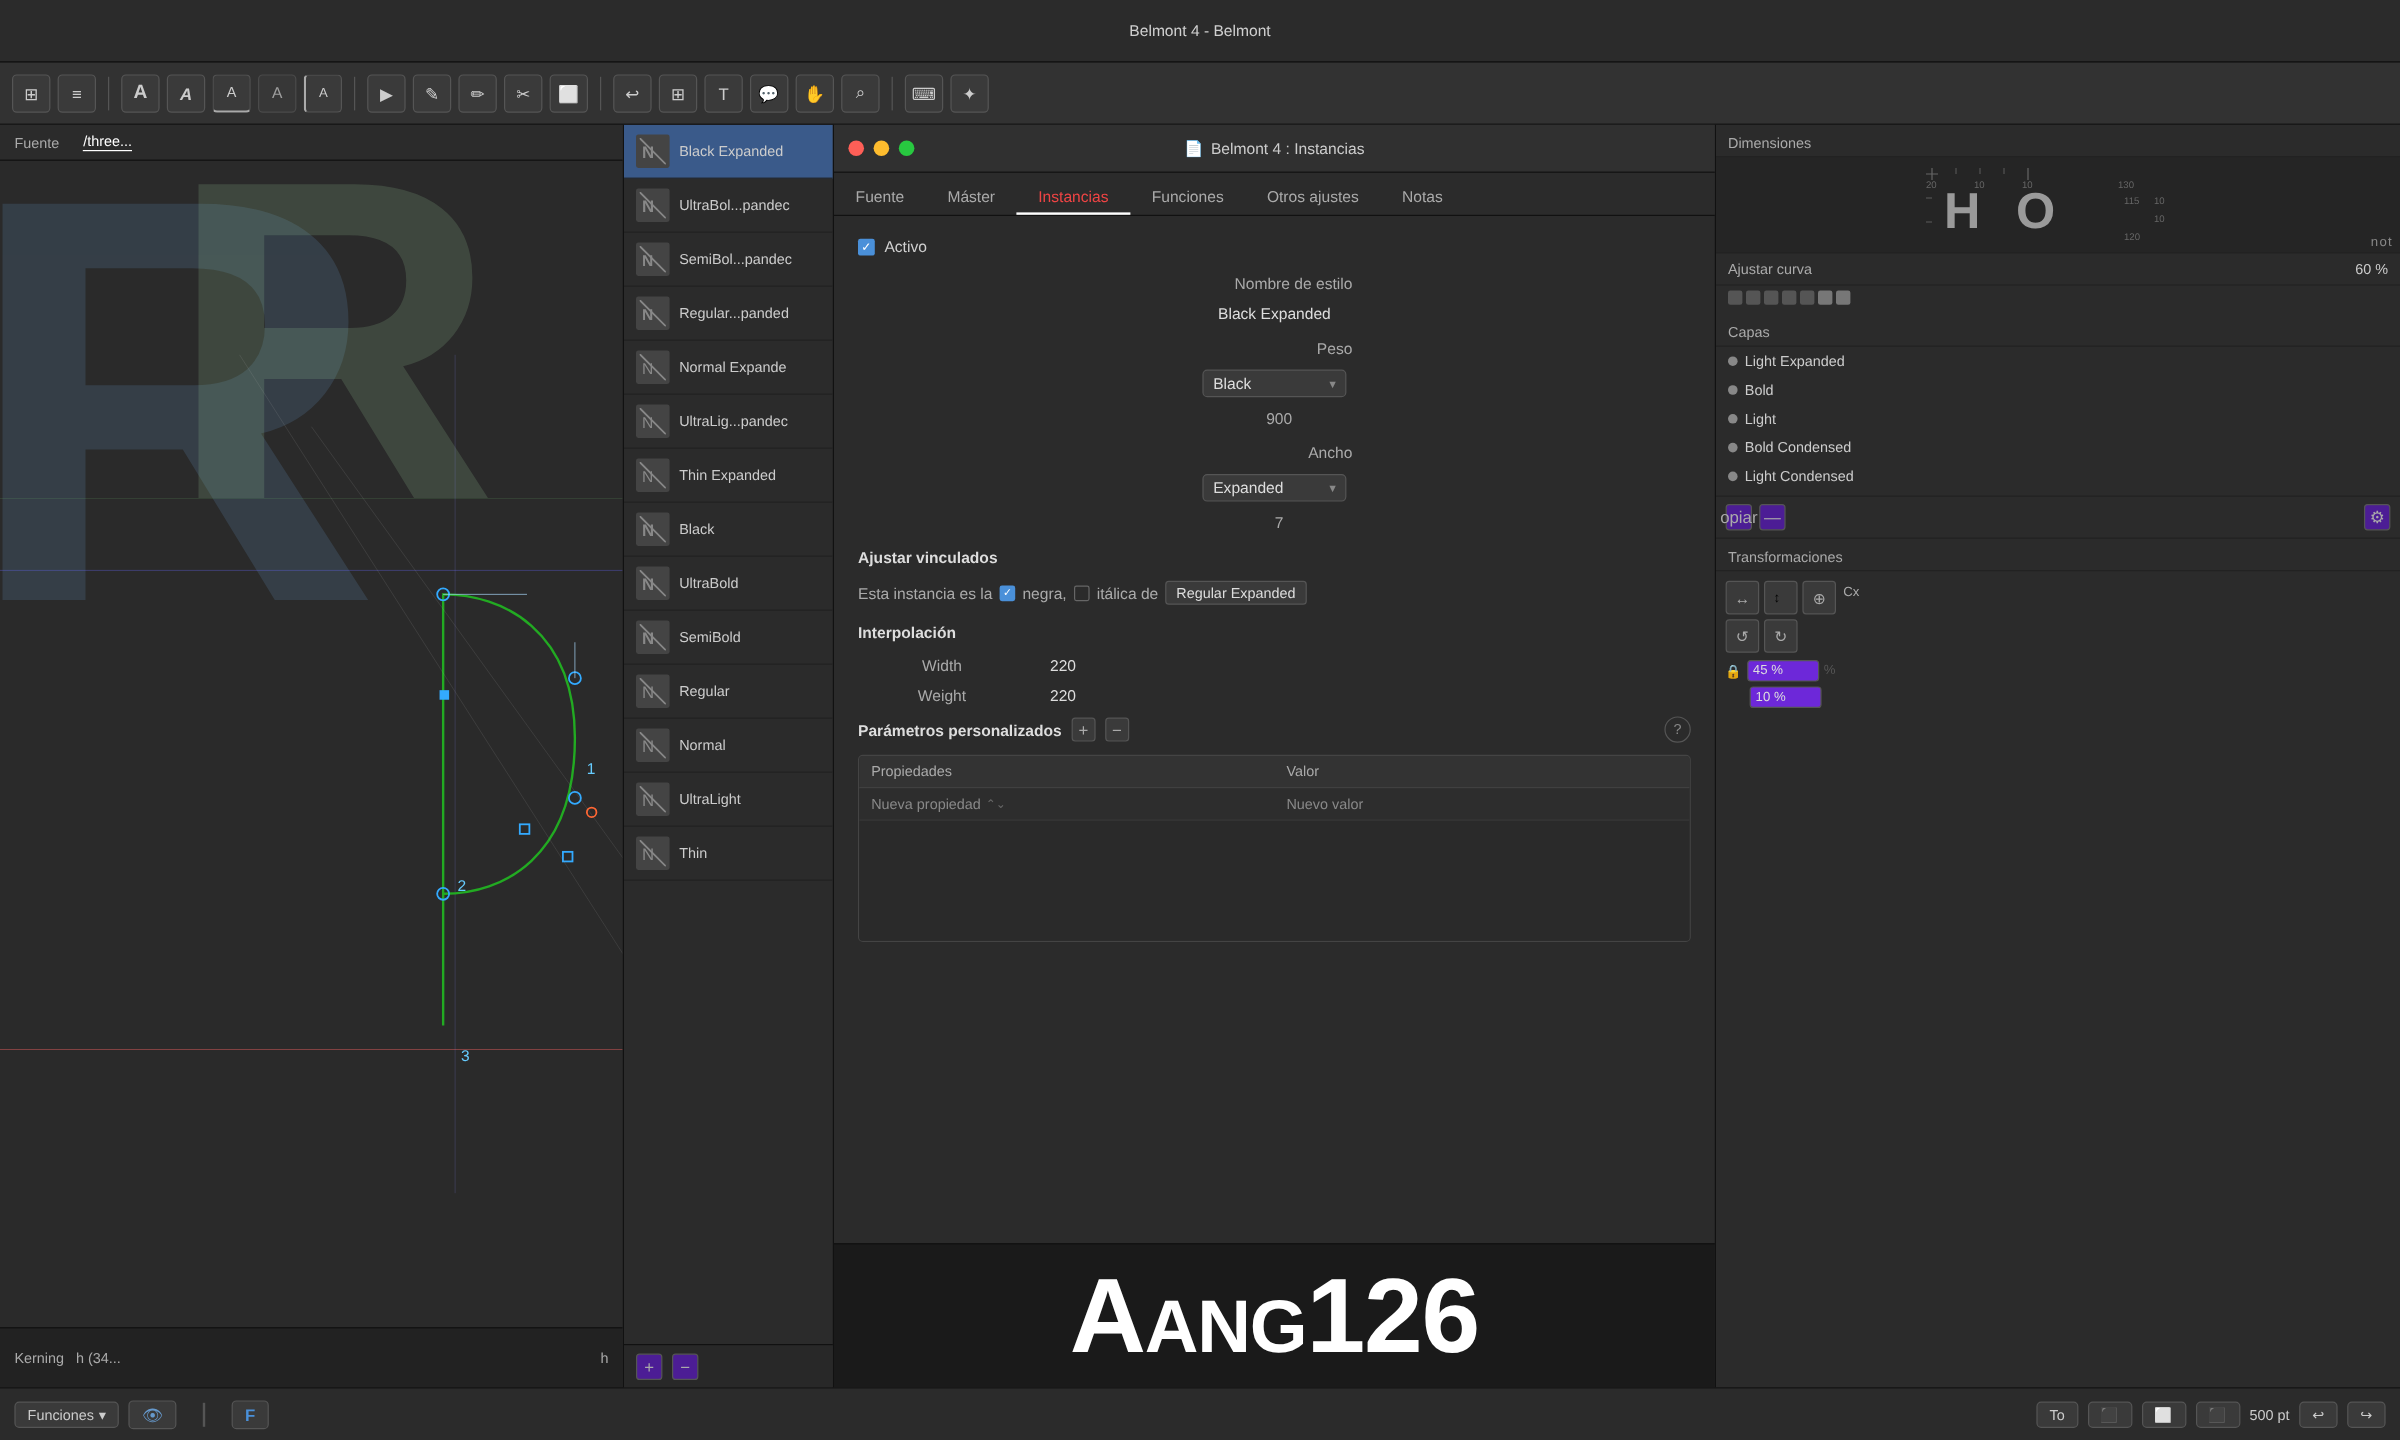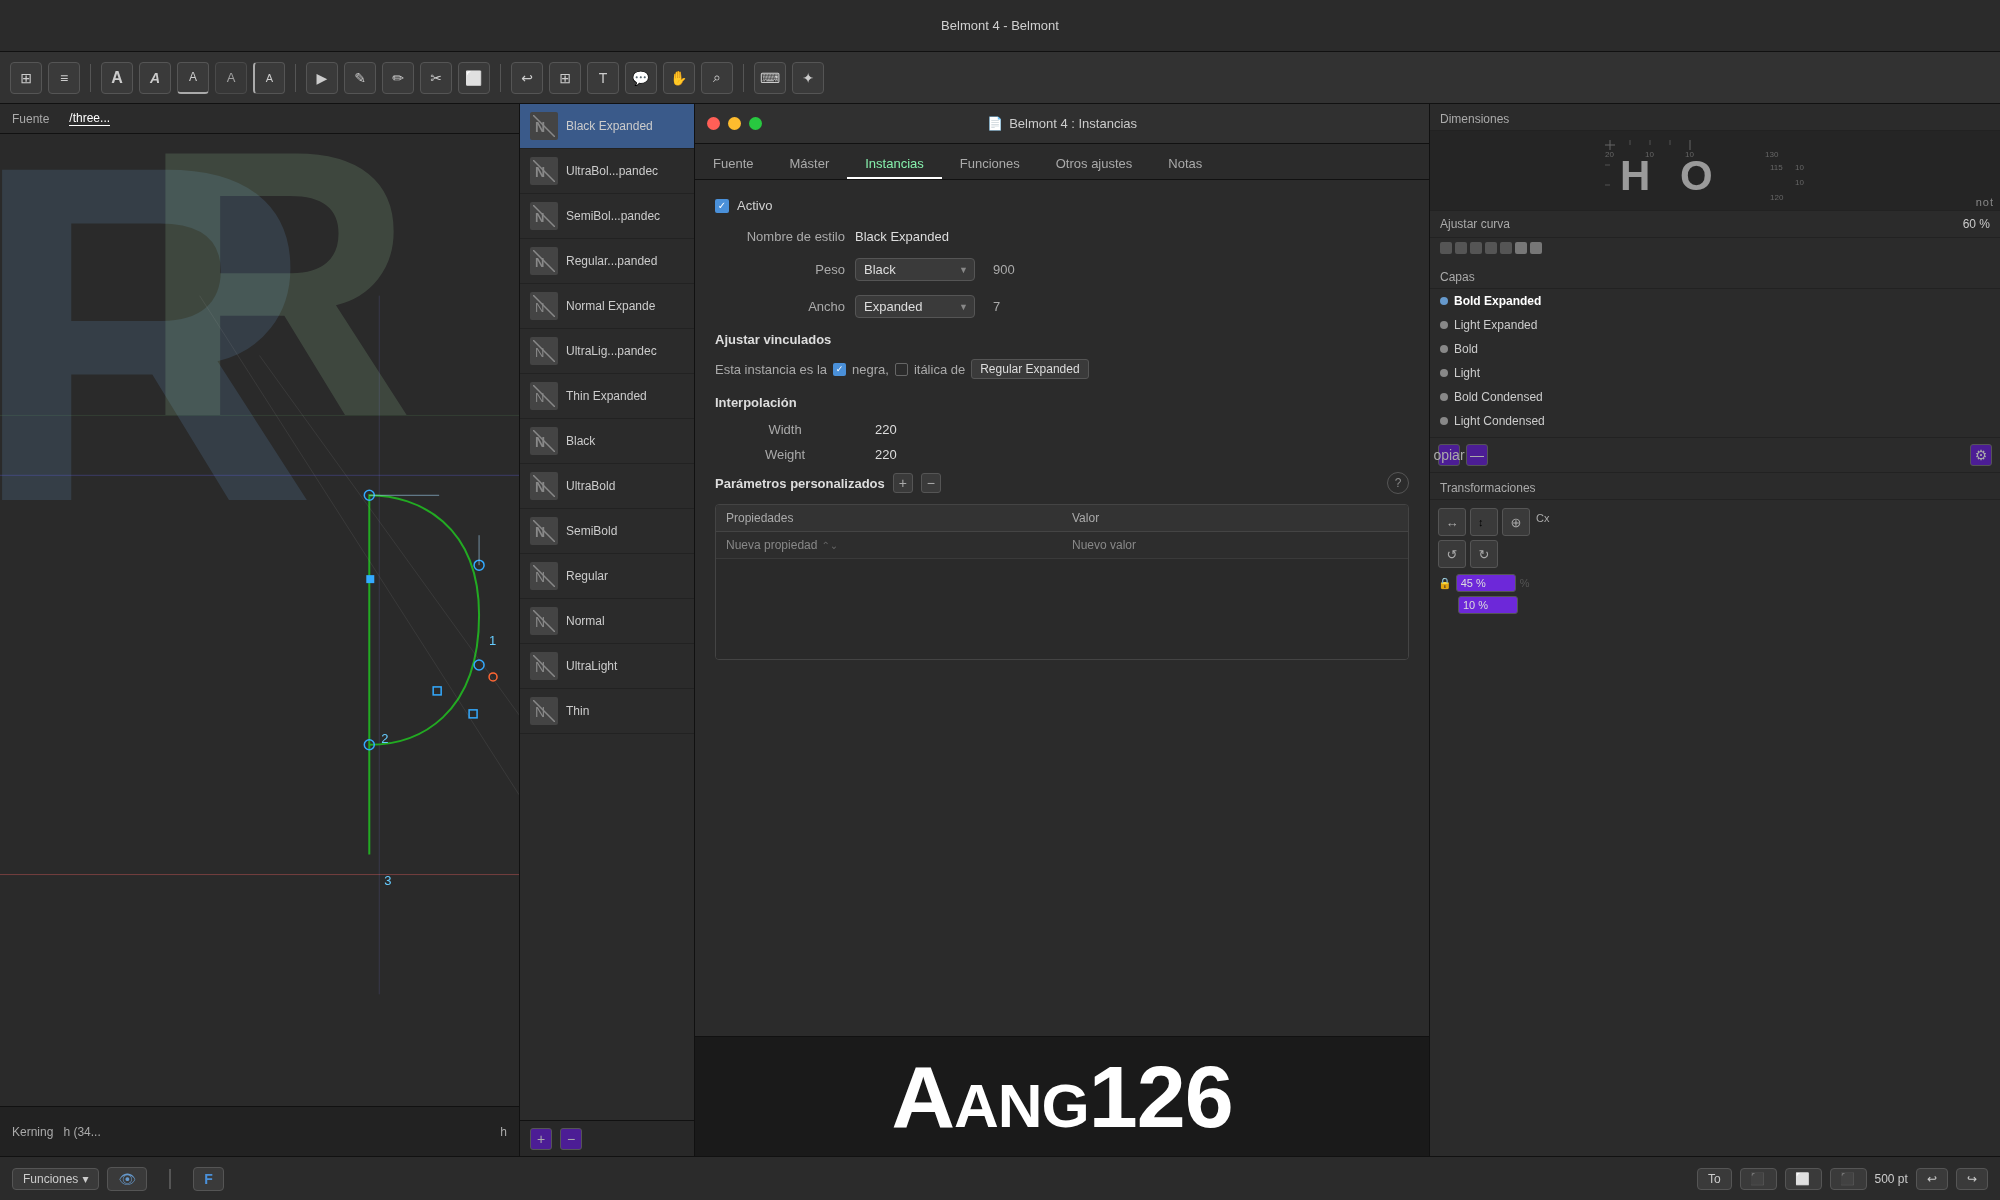--- a/index.html
+++ b/index.html
@@ -216,34 +216,35 @@
       display: flex;
       align-items: flex-end;
     }
     .detail-tab {
       padding: 6px 18px;
       font-size: 13px;
       color: #aaa;
       cursor: pointer;
       border-bottom: 2px solid transparent;
     }
-    .detail-tab.active { color: #86efac; border-bottom-color: #fff; }
+    .detail-tab.active { color: #ef4444; border-bottom-color: #fff; }
 
     
     #detail-content {
       flex: 1;
       overflow-y: auto;
       padding: 18px 20px;
     }
 
     .field-row {
       display: flex;
       align-items: center;
       margin-bottom: 14px;
       gap: 10px;
+      flex-direction: column;
     }
     .field-label {
       width: 130px;
       text-align: right;
       color: #aaa;
       font-size: 13px;
       flex-shrink: 0;
     }
     .field-value {
       color: #ddd;
@@ -919,24 +920,20 @@
       <div style="width:12px;height:12px;background:#555;border-radius:2px;"></div>
       <div style="width:12px;height:12px;background:#555;border-radius:2px;"></div>
       <div style="width:12px;height:12px;background:#555;border-radius:2px;"></div>
       <div style="width:12px;height:12px;background:#777;border-radius:2px;"></div>
       <div style="width:12px;height:12px;background:#777;border-radius:2px;"></div>
     </div>
 
     <div class="capas-section">
       <div class="sidebar-section-title">Capas</div>
       <div class="layer-item">
-        <div class="layer-dot" style="background:#6699cc;"></div>
-        <span class="layer-name bold">Bold Expanded</span>
-      </div>
-      <div class="layer-item">
         <div class="layer-dot"></div>
         <span class="layer-name">Light Expanded</span>
       </div>
       <div class="layer-item">
         <div class="layer-dot"></div>
         <span class="layer-name">Bold</span>
       </div>
       <div class="layer-item">
         <div class="layer-dot"></div>
         <span class="layer-name">Light</span>

